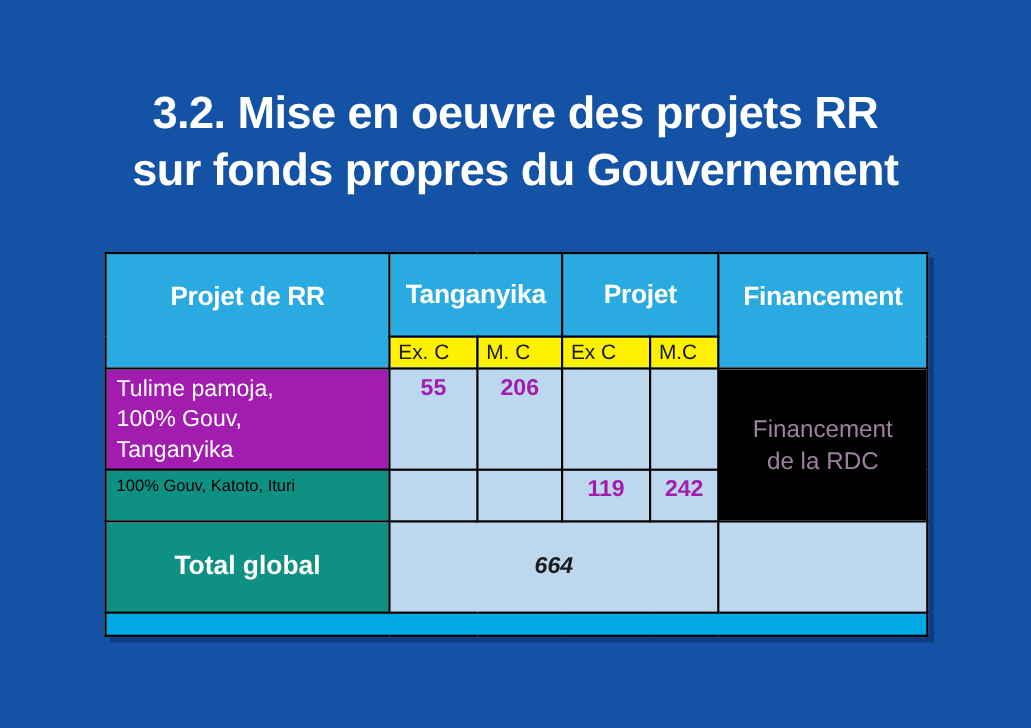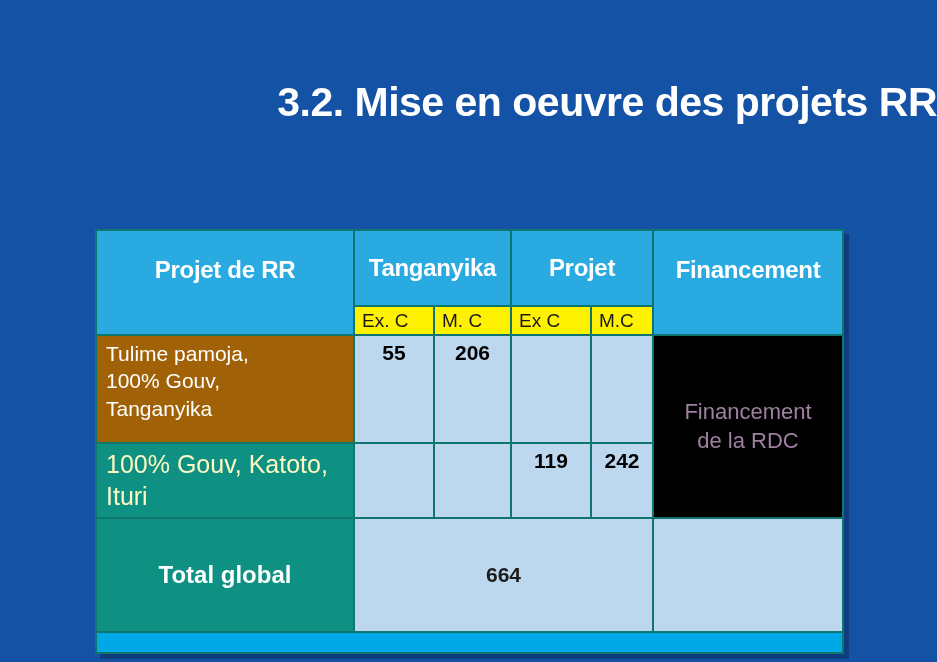--- a/index.html
+++ b/index.html
@@ -6,45 +6,45 @@
   .slide{
     position:relative;
     width:937px;height:662px;
     background:#1452A6;
     overflow:hidden;
     font-family:"Liberation Sans", sans-serif;
   }
   .title{
     position:absolute;
     top:76px;left:0;right:0;
-    text-align:right;
+    text-align:center;
     color:#FFFFFF;
     font-weight:bold;
     font-size:41px;
     line-height:1.28;
     letter-spacing:-0.5px;
   }
   table.rr{
     position:absolute;
     left:95px;top:229px;
     width:747px;
     border-collapse:collapse;
     table-layout:fixed;
     background:#BDD8EE;
     box-shadow:5px 5px 0 rgba(9,43,94,0.55);
   }
   table.rr td{
-    border:2px solid #0f766e;
+    border:2px solid #000000;
     overflow:hidden;
   }
   .r-head{height:76px;}
   .r-sub{height:29px;}
   .r-data1{height:78px;}
   .r-data2{height:47px;}
-  .r-total{height:114px;}
+  .r-total{height:83px;}
   .r-bar{height:21px;}
   .c-head{
     background:#29ABE2;
     color:#FFFFFF;
     font-weight:bold;
     font-size:24px;
     text-align:center;
     vertical-align:middle;
     letter-spacing:-0.3px;
   }
@@ -53,38 +53,38 @@
     background:#FFF200;
     color:#1a1a1a;
     font-size:19px;
     font-weight:400;
     text-align:left;
     vertical-align:middle;
     padding:1px 3px 1px 7px;
     margin-top:37px;
   }
   .c-label{
-    background:#a16207;
+    background:#a21caf;
     color:#FFFFFF;
     font-size:21px;
     line-height:1.3;
     vertical-align:top;
-    padding:4px 46px 20px 9px;
+    padding:4px 46px 4px 9px;
   }
   .c-label2{
     background:#0E9183;
-    color:#fef9c3;
-    font-size:25px;
+    color:#000000;
+    font-size:15px;
     line-height:1.3;
     vertical-align:top;
     padding:4px 6px 4px 9px;
   }
   .c-num{
     background:#BDD8EE;
-    color:#000000;
+    color:#a21caf;
     font-weight:bold;
     font-size:21px;
     text-align:center;
     vertical-align:top;
     padding-top:5px;
   }
   .c-note{
     background:#000000;
     color:#9E80A0;
     font-size:22px;
@@ -101,31 +101,33 @@
     text-align:center;
     vertical-align:middle;
   }
   .c-total-value{
     background:#BDD8EE;
     color:#1c1c1c;
     font-weight:bold;
     font-size:21px;
     text-align:center;
     vertical-align:middle;
+    font-style:italic;
   }
   .c-empty-obs{background:#BDD8EE;}
   .c-bar{background:#00A8E6;padding:0;}
 </style>
 </head>
 <body>
 
 <div class="slide">
 
   <div class="title">
     <div>3.2. Mise en oeuvre des projets RR</div>
+    <div>sur fonds propres du Gouvernement</div>
   </div>
 
   <table class="rr">
     <colgroup>
       <col style="width:258px">
       <col style="width:80px">
       <col style="width:77px">
       <col style="width:80px">
       <col style="width:62px">
       <col style="width:190px">

